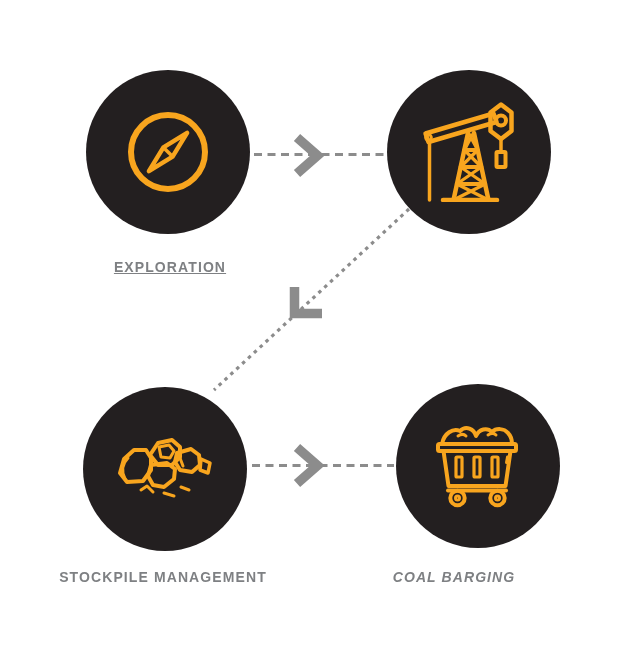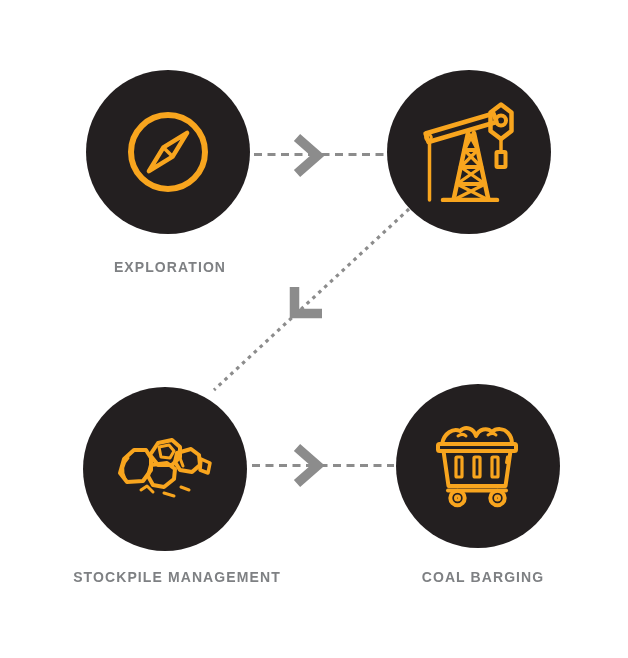--- a/index.html
+++ b/index.html
@@ -27,24 +27,24 @@
   .c-tl{left:86px;top:70px;}
   .c-tr{left:387px;top:70px;}
   .c-bl{left:83px;top:387px;}
   .c-br{left:396px;top:384px;}
   .icon-svg{display:block;}
   .icon-svg *{stroke:var(--accent);fill:none;}
   .node-label{
     position:absolute;transform:translateX(-50%);white-space:nowrap;
     font-size:14px;font-weight:700;letter-spacing:1.1px;color:var(--label);
   }
-  .l-tl{left:170px;top:259px;}
+  .l-tl{left:170px;top:259px;text-decoration:underline;}
   .l-tr{left:472px;top:259px;}
-  .l-bl{left:163px;top:569px;margin-left:14px;}
-  .l-br{left:483px;top:569px;}
+  .l-bl{left:163px;top:569px;}
+  .l-br{left:454px;top:569px;font-style:italic;}
 </style>
 </head>
 <body>
 
 <div class="canvas">
 
   <svg class="connectors" width="628" height="658" viewBox="0 0 628 658">
 
     <path class="dash dash-long" d="M254 154.5 H386"></path>
     <path class="chev" d="M297 137.5 L317.5 155.5 L297 173.5"></path>

